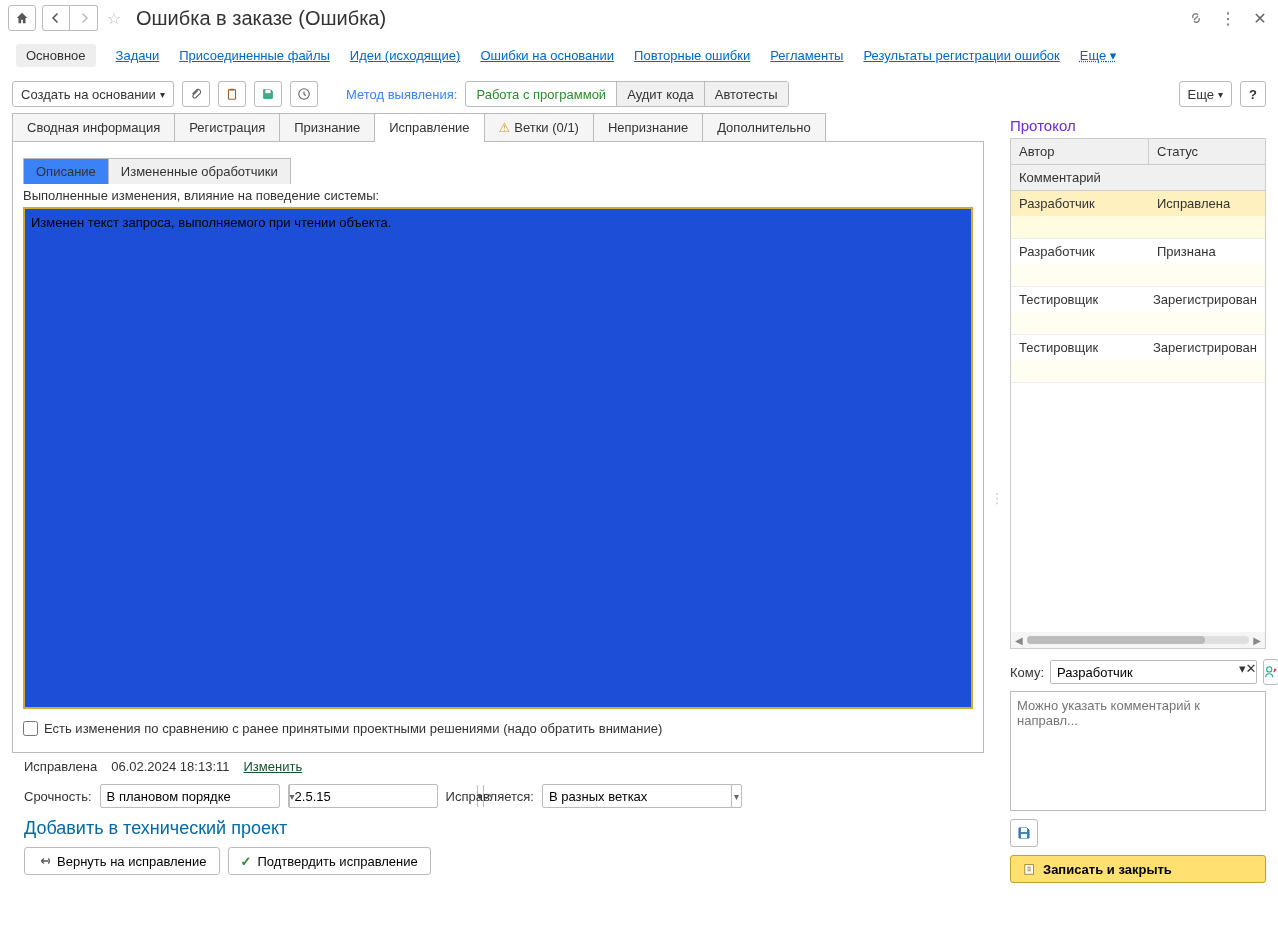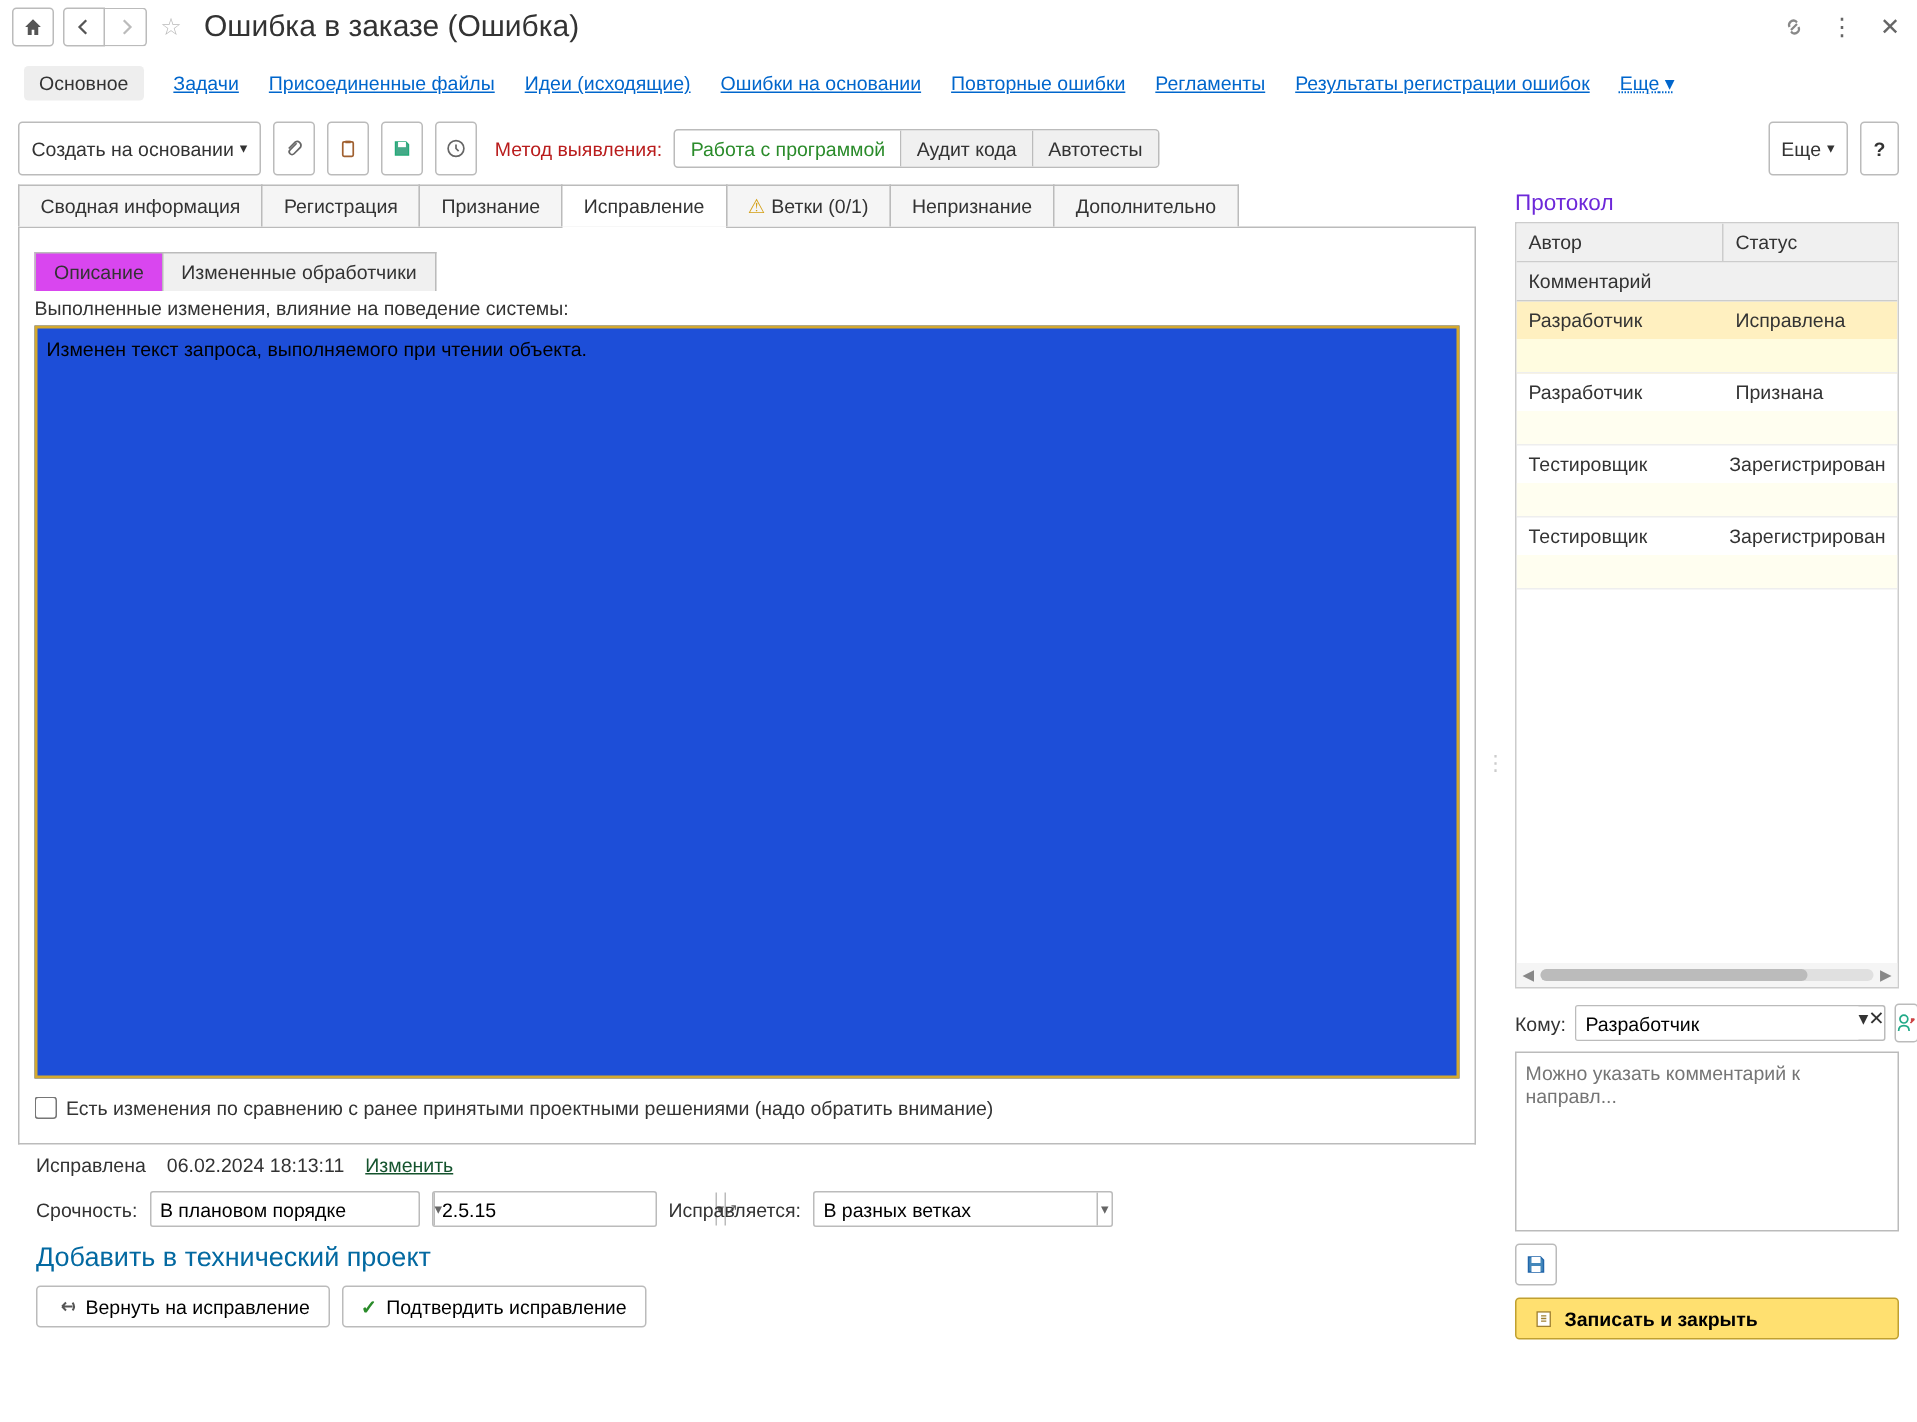--- a/index.html
+++ b/index.html
@@ -10,39 +10,39 @@
 .nav-btns .icon-btn { border-radius: 3px 0 0 3px; }
 .nav-btns .icon-btn + .icon-btn { border-left: none; border-radius: 0 3px 3px 0; }
 .title { font-size: 20px; color: #333; margin-left: 6px; }
 .titlebar-right { margin-left: auto; display: flex; gap: 12px; align-items: center; }
 .tb-right-btn { width: 20px; height: 20px; display: inline-flex; align-items: center; justify-content: center; color: #666; cursor: pointer; font-size: 16px; }
 .linkbar { display: flex; gap: 20px; padding: 8px 16px; align-items: center; }
 .linkbar a { color: #0066cc; text-decoration: underline; font-size: 13px; cursor: pointer; }
 .linkbar .active { color: #333; text-decoration: none; background: #eee; padding: 4px 10px; border-radius: 3px; }
 .linkbar .more { color: #0066cc; text-decoration: underline dotted; }
 .toolbar { display: flex; align-items: center; padding: 6px 12px; gap: 8px; }
-.tb-btn { height: 36px; border: 1px solid #bbb; background: #fff; border-radius: 3px; padding: 0 8px; display: inline-flex; align-items: center; gap: 4px; cursor: pointer; font-size: 13px; color: #333; }
-.tb-label { font-size: 13px; color: #b91c1c; margin-left: 4px; }
+.tb-btn { height: 26px; border: 1px solid #bbb; background: #fff; border-radius: 3px; padding: 0 8px; display: inline-flex; align-items: center; gap: 4px; cursor: pointer; font-size: 13px; color: #333; }
+.tb-label { font-size: 13px; color: #3b82f6; margin-left: 20px; }
 .tb-pill { height: 26px; border: 1px solid #bbb; border-radius: 3px; display: inline-flex; overflow: hidden; }
 .tb-pill span { padding: 0 10px; display: inline-flex; align-items: center; border-right: 1px solid #bbb; cursor: pointer; }
 .tb-pill span:last-child { border-right: none; }
 .tb-pill .sel { color: #2a8b2a; }
 .tb-pill .gray { background: #f0f0f0; }
 .toolbar-right { margin-left: auto; display: flex; gap: 8px; }
 .main-body { display: flex; padding: 0 12px; gap: 10px; height: calc(100% - 178px); }
 .left-col { flex: 1; display: flex; flex-direction: column; min-width: 0; }
 .right-col { width: 256px; display: flex; flex-direction: column; }
 .tabs { display: flex; border-bottom: 1px solid #bbb; }
 .tab { padding: 6px 14px; border: 1px solid #bbb; border-bottom: none; background: #f5f5f5; cursor: pointer; margin-right: -1px; font-size: 13px; display: inline-flex; align-items: center; gap: 4px; }
 .tab.active { background: #fff; position: relative; }
 .tab.active::after { content:""; position:absolute; left:0; right:0; bottom:-1px; height:1px; background:#fff; }
 .inner-panel { border: 1px solid #bbb; border-top: none; padding: 10px; flex: 1; display: flex; flex-direction: column; min-height: 0; }
 .inner-tabs { display: flex; margin-top: 6px; }
 .inner-tab { padding: 5px 12px; border: 1px solid #bbb; border-bottom: none; background: #f0f0f0; cursor: pointer; margin-right: -1px; font-size: 13px; }
-.inner-tab.active { background: #d946ef; }
+.inner-tab.active { background: #3b82f6; }
 .desc-area { flex: 1; display: flex; flex-direction: column; margin-top: 4px; min-height: 0; }
 .desc-label { font-size: 13px; margin-bottom: 4px; }
 .desc-ta { flex: 1; border: 2px solid #d4a92f; background: #1d4ed8; padding: 6px; font-size: 13px; font-family: inherit; resize: none; outline: none; }
 .chk-row { display: flex; align-items: center; gap: 6px; margin-top: 12px; margin-bottom: 6px; }
 .chk-row input { width: 15px; height: 15px; }
 .status-row { display: flex; align-items: center; gap: 14px; padding: 6px 12px; font-size: 13px; }
 .status-row a { color: #14532d; text-decoration: underline; cursor: pointer; }
 .form-row { display: flex; align-items: center; gap: 8px; padding: 4px 12px; font-size: 13px; }
 .form-field { display: flex; border: 1px solid #bbb; border-radius: 2px; height: 24px; }
 .form-field input { border: none; padding: 0 6px; font-size: 13px; outline: none; background: transparent; }

